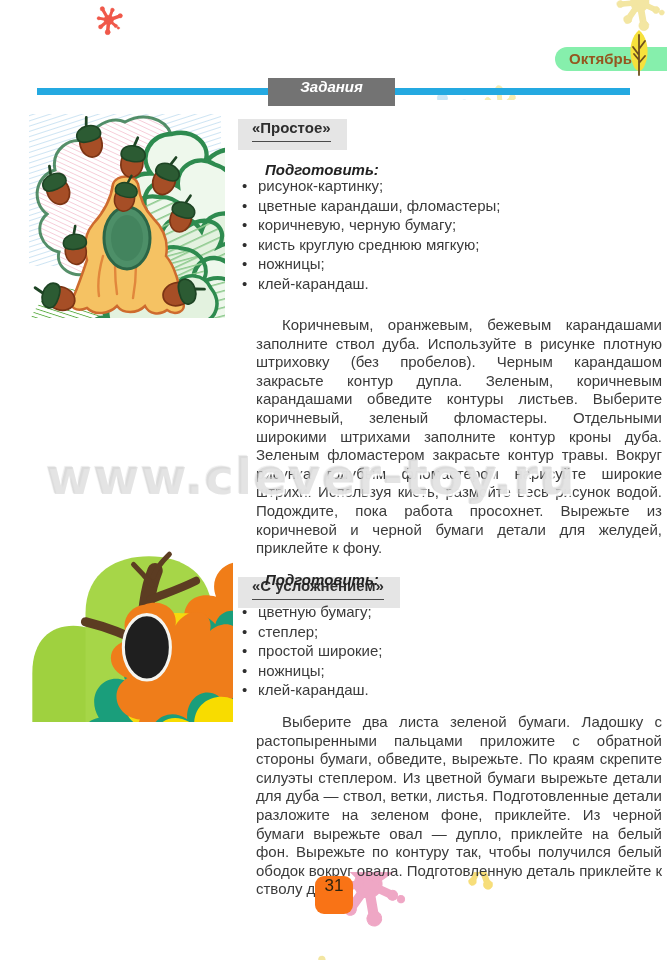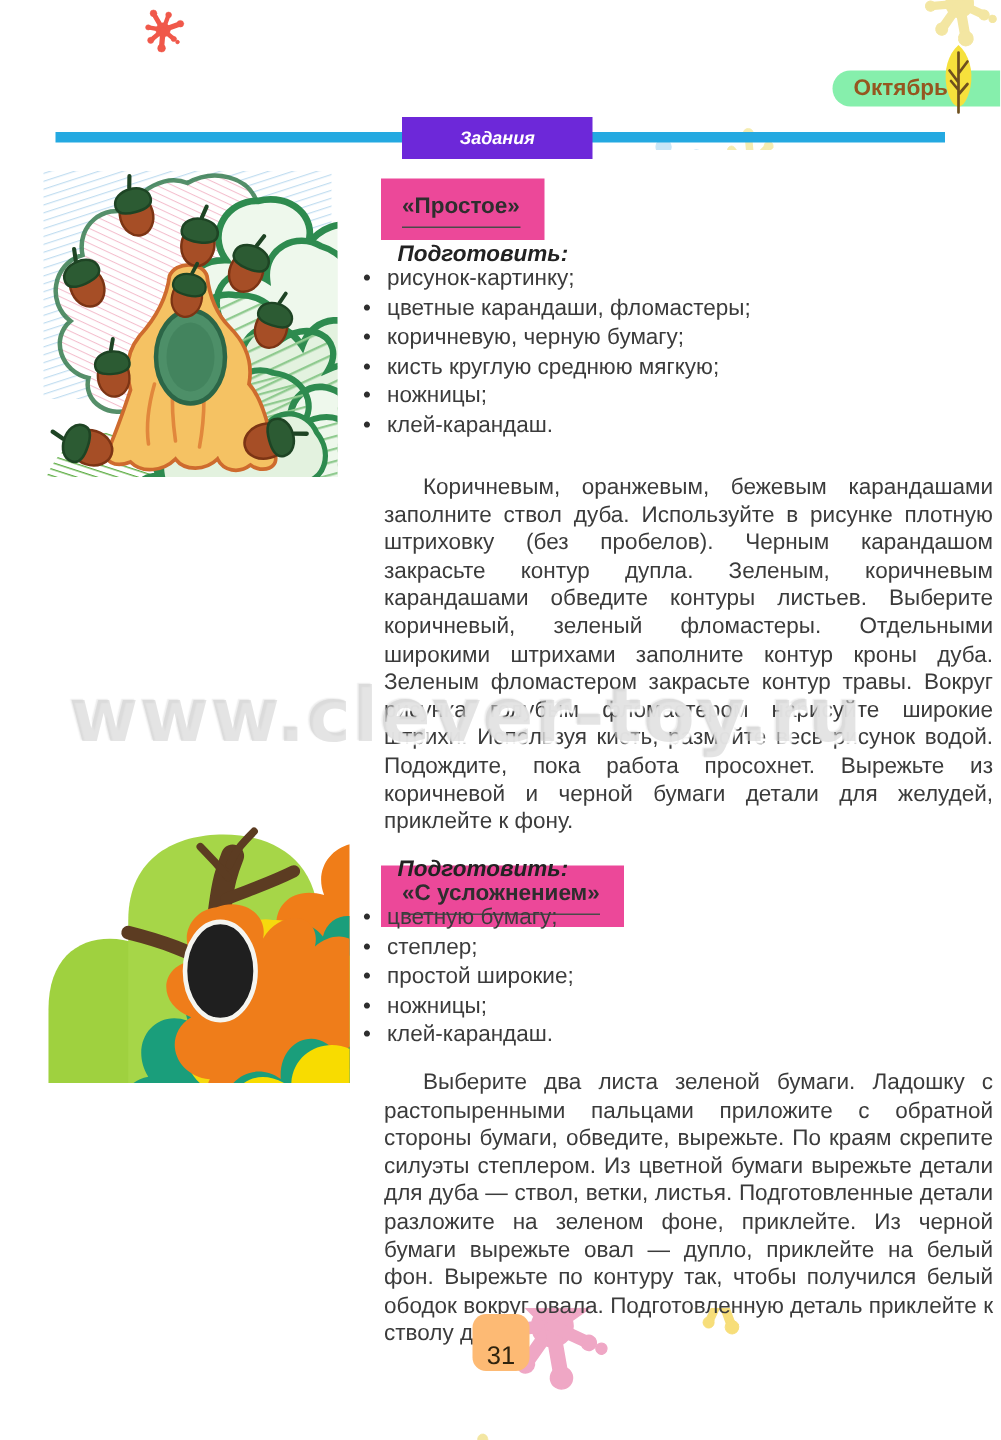--- a/index.html
+++ b/index.html
@@ -8,25 +8,25 @@
   .deco{position:absolute;left:0;pointer-events:none;}
   .deco-top{top:0;}
   .deco-bottom{top:872px;}
 
   .month-tab{position:absolute;left:555px;top:47px;width:112px;height:24px;
     background:#86efac;border-radius:12px 0 0 12px;color:#95561F;font-weight:bold;
     font-size:15px;line-height:24px;padding-left:14px;box-sizing:border-box;}
   .month-tree{position:absolute;left:626px;top:27px;width:26px;height:50px;}
 
   .blue-line{position:absolute;left:37px;top:88px;width:593px;height:7px;background:#24A9E1;}
-  .banner{position:absolute;left:268px;top:78px;width:127px;height:28px;background:#6d28d9;
-    color:#fff;font-weight:bold;font-style:italic;font-size:12px;
-    display:flex;align-items:center;justify-content:center;}
-
-  .badge{position:absolute;left:254px;background:#ec4899;padding:10px 16px 8px 14px;
+  .banner{position:absolute;left:268px;top:78px;width:127px;height:28px;background:#737373;
+    color:#fff;font-weight:bold;font-style:italic;font-size:15px;
+    display:flex;align-items:flex-start;justify-content:center;}
+
+  .badge{position:absolute;left:238px;background:#e5e5e5;padding:0 16px 8px 14px;
     font-size:15px;font-weight:bold;color:#2e2e2e;}
   .badge .badge-text{display:inline-block;padding-bottom:5px;border-bottom:1px solid #4a4a4a;}
   .badge1{top:119px;}
   .badge2{top:533px;margin-top:44px;}
 
   .prep{position:absolute;left:252px;width:404px;font-size:15px;font-weight:bold;
     font-style:italic;color:#222;text-indent:13px;}
   .prep1{top:161px;}
   .prep2{top:571px;}
 
@@ -44,22 +44,22 @@
 
   .illus{position:absolute;margin:0;}
   .illus1{left:25px;top:106px;width:200px;height:212px;}
   .illus2{left:28px;top:542px;width:205px;height:180px;}
 
   .watermark{position:absolute;left:46px;top:448px;width:590px;font-size:50px;font-weight:bold;
     font-family:"DejaVu Sans",sans-serif;letter-spacing:1px;color:rgba(205,205,205,0.55);
     text-shadow:2px 2px 1px rgba(255,255,255,0.95), -1px -1px 1px rgba(0,0,0,0.08);
     white-space:nowrap;pointer-events:none;z-index:30;}
 
-  .page-number{position:absolute;left:315px;top:876px;width:38px;height:38px;background:#fdba74;
-    border-radius:9px;display:flex;align-items:flex-end;justify-content:center;
+  .page-number{position:absolute;left:315px;top:876px;width:38px;height:38px;background:#f97316;
+    border-radius:9px;display:flex;align-items:flex-start;justify-content:center;
     font-size:17px;color:#2f230e;z-index:10;}
 </style>
 </head>
 <body>
 
 <div class="page">
 
   <svg class="deco deco-top" width="667" height="100">
     <defs>
       <symbol id="splat" viewBox="-50 -50 100 100">

